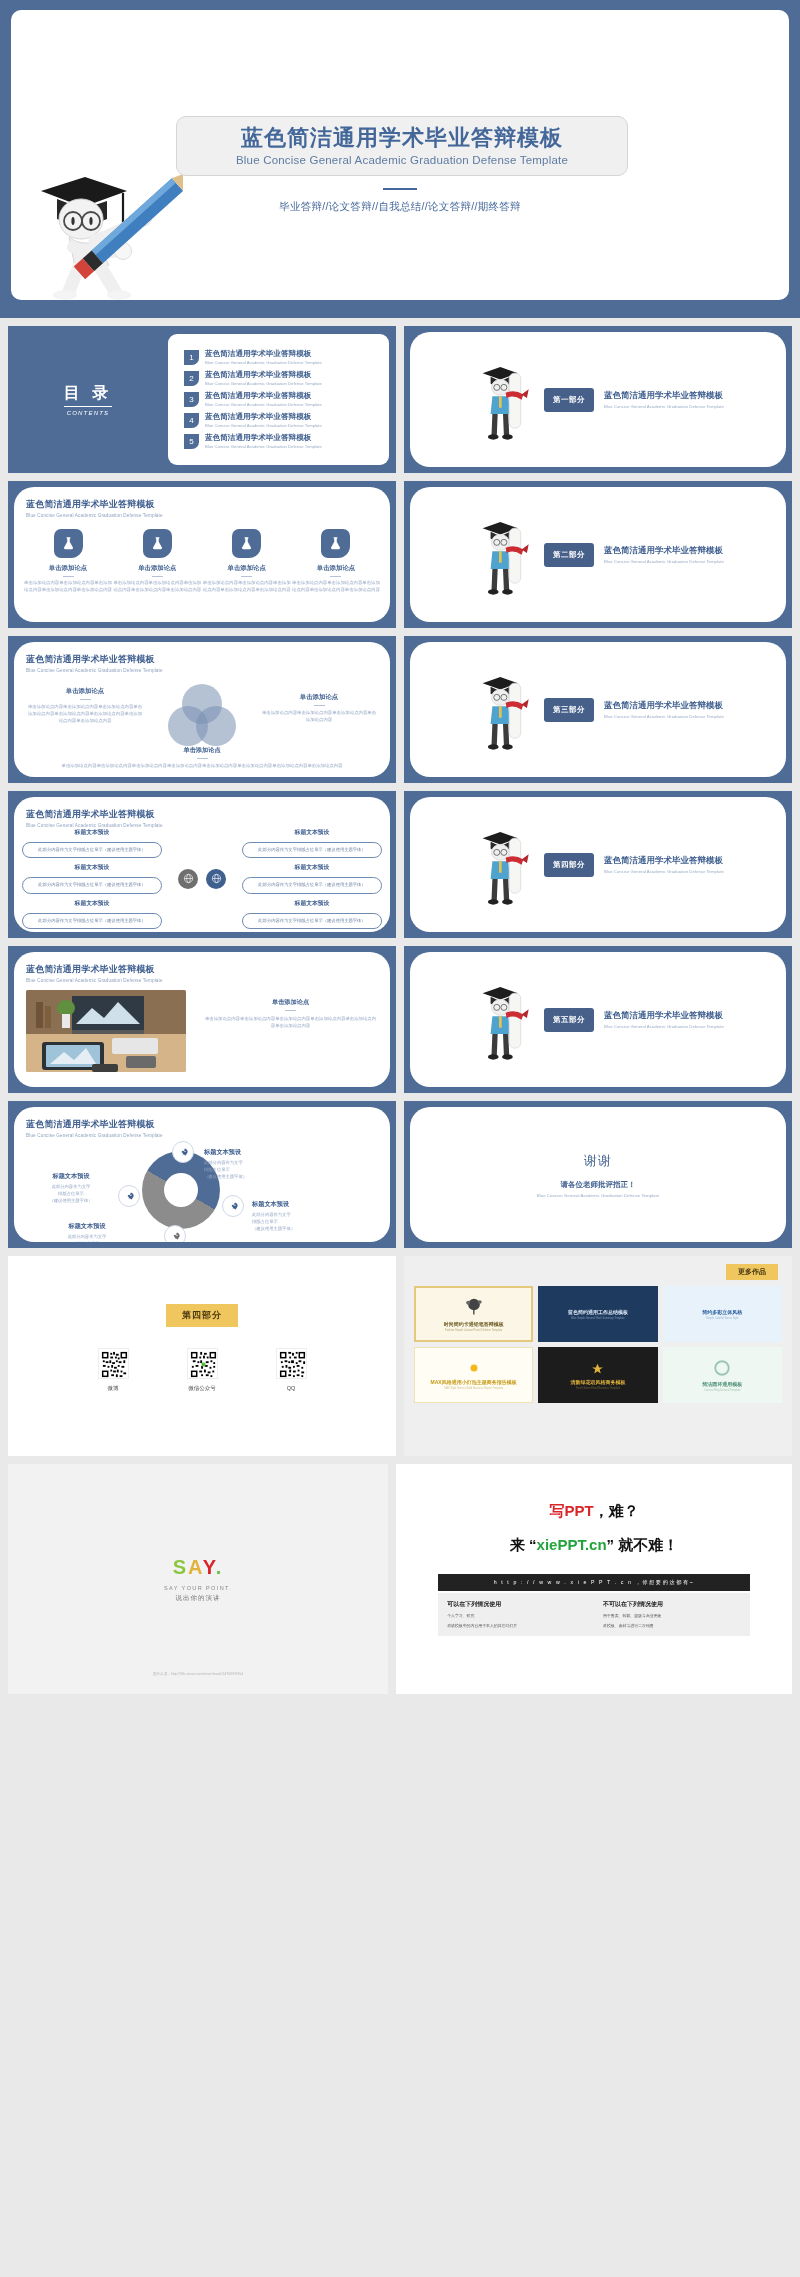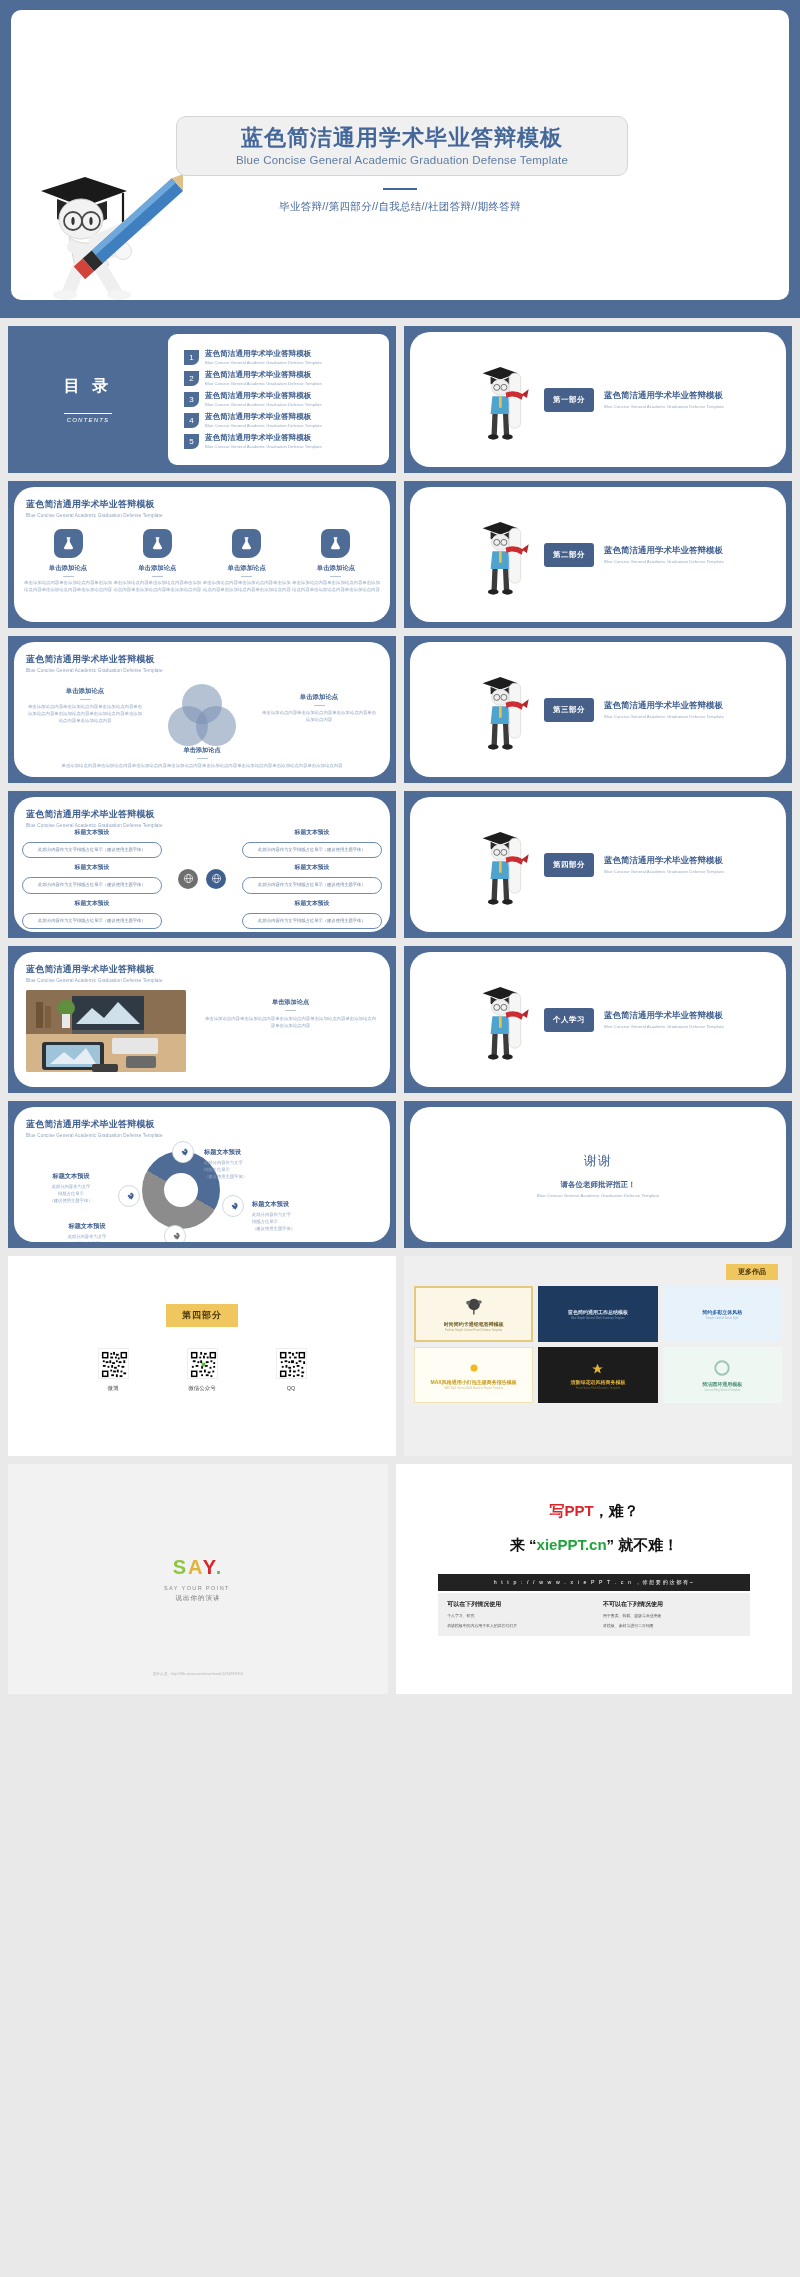--- a/index.html
+++ b/index.html
@@ -84,21 +84,21 @@
     font-size: 9px; font-weight: bold; color: #3f5f8f; letter-spacing: .2px;
   }
   .s-sub {
     font-size: 4.6px; color: #8fa3c0; margin-top: 2px; letter-spacing: .15px;
   }
   .title-blk { position: absolute; left: 12px; top: 11px; }
 
   
   .toc-left { position: absolute; left: 0; top: 0; width: 160px; height: 100%;
     display: flex; flex-direction: column; align-items: center; justify-content: center; }
-  .toc-word { color:#fff; font-size: 16px; font-weight: bold; letter-spacing: 4px; border-bottom: 1.5px solid #fff; padding-bottom: 16px;}
+  .toc-word { color:#fff; font-size: 16px; font-weight: bold; letter-spacing: 4px; border-bottom: 1.5px solid #fff; padding-bottom: 2px;}
   .toc-word-en { color:#fff; font-size: 6px; font-style: italic; letter-spacing: 1.2px; margin-top: 3px;}
   .toc-card {
     position: absolute; left: 160px; top: 8px; right: 7px; bottom: 8px;
     background: #fff; border-radius: 9px; padding: 14px 12px 14px 16px;
     display: flex; flex-direction: column; justify-content: center; gap: 6px;
   }
   .toc-row { display: flex; align-items: center; gap: 6px; }
   .toc-num {
     width: 15px; height: 15px; background: #4f6c96; color: #fff;
     font-size: 8px; display: flex; align-items: center; justify-content: center;
@@ -268,21 +268,21 @@
             <rect x="34" y="92" width="12" height="17" fill="#d2433a"></rect>
           </g>
         </svg>
       </div>
 
       <div class="cover-title-box">
         <div class="cover-title">蓝色简洁通用学术毕业答辩模板</div>
         <div class="cover-sub">Blue Concise General Academic Graduation Defense Template</div>
       </div>
       <div class="cover-rule"></div>
-      <div class="cover-tags">毕业答辩//第四部分//自我总结//社团答辩//期终答辩</div>
+      <div class="cover-tags">毕业答辩//论文答辩//自我总结//论文答辩//期终答辩</div>
     </div>
   </div>
 
   <div class="grid">
 
     <div class="cell">
       <div class="slide">
         <div class="toc-left">
           <div class="toc-word">目 录</div>
           <div class="toc-word-en">CONTENTS</div>
@@ -637,21 +637,21 @@
               <rect x="30.5" y="48" width="3" height="13" fill="#e8c44a"></rect>
               <path d="M23,68 L29,68 L28,92 L22,92 Z" fill="#3c3c3c"></path>
               <path d="M35,68 L41,68 L42,92 L36,92 Z" fill="#3c3c3c"></path>
               <ellipse cx="24" cy="94" rx="6" ry="3" fill="#222"></ellipse>
               <ellipse cx="40" cy="94" rx="6" ry="3" fill="#222"></ellipse>
               <rect x="42" y="22" width="13" height="62" rx="6" fill="#f6f6f4" stroke="#ddd"></rect>
               <path d="M38,44 Q48,40 58,46 L56,52 Q47,46 39,50 Z" fill="#cc2d33"></path>
               <path d="M56,46 L64,40 L62,50 Z" fill="#b3262c"></path>
             </svg>
           </div>
-          <div class="sec-badge">个人学习</div>
+          <div class="sec-badge">第五部分</div>
           <div class="sec-txt">
             <div class="t">蓝色简洁通用学术毕业答辩模板</div>
             <div class="s">Blue Concise General Academic Graduation Defense Template</div>
           </div>
         </div>
       </div>
         </div>
     </div>
 
     <div class="cell">

